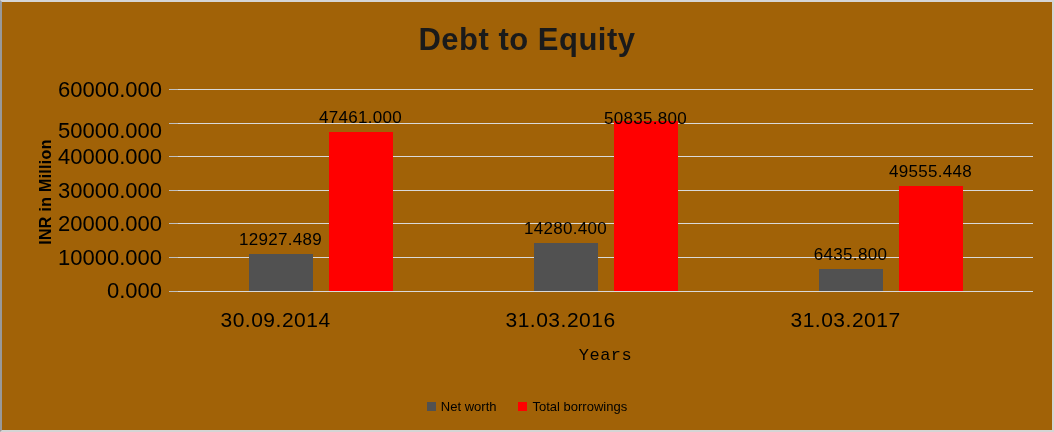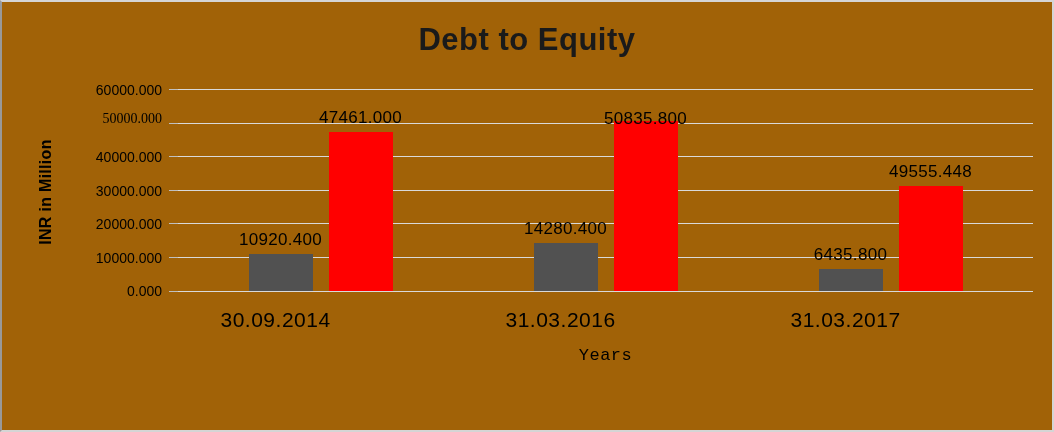--- a/index.html
+++ b/index.html
@@ -23,21 +23,21 @@
     position:absolute;left:176px;top:88px;width:855px;height:201px;
   }
   .gridline{
     position:absolute;left:0;width:100%;height:1px;
   }
   .y-tick-mark{
     position:absolute;width:9px;height:1px;
   }
   .y-tick-label{
     position:absolute;width:130px;text-align:right;
-    font-size:14px;color:#000;height:20px;line-height:20px;
+    font-size:22px;color:#000;height:20px;line-height:20px;
   }
   .y-axis-title{
     position:absolute;left:44px;top:190px;
     transform:translate(-50%,-50%) rotate(-90deg);
     font-size:16px;font-weight:bold;color:#000;white-space:nowrap;
     letter-spacing:0.3px;
   }
   .bar{position:absolute;bottom:0;}
   .bar-value-label{
     position:absolute;width:140px;text-align:center;
@@ -68,21 +68,21 @@
   <div class="y-axis-title">INR in Million</div>
   <div class="plot" id="plot">
       <div class="gridline" style="top: 201px; background: rgb(217, 217, 217);"></div>
       <div class="gridline" style="top: 166.5px; background: rgb(217, 217, 217);"></div>
       <div class="gridline" style="top: 133px; background: rgb(217, 217, 217);"></div>
       <div class="gridline" style="top: 99.5px; background: rgb(217, 217, 217);"></div>
       <div class="gridline" style="top: 66px; background: rgb(217, 217, 217);"></div>
       <div class="gridline" style="top: 32.5px; background: rgb(217, 217, 217);"></div>
       <div class="gridline" style="top: -1px; background: rgb(217, 217, 217);"></div>
       <div class="bar" style="left: 70.5px; width: 64px; height: 36.5833px; background: rgb(81, 81, 81);"></div>
-      <div class="bar-value-label" style="left: 32.5px; top: 140.417px;">10920.400</div>
+      <div class="bar-value-label" style="left: 32.5px; top: 140.417px;">12927.489</div>
       <div class="bar" style="left: 150.5px; width: 64px; height: 158.994px; background: rgb(255, 0, 0);"></div>
       <div class="bar-value-label" style="left: 112.5px; top: 18.0056px;">47461.000</div>
       <div class="bar" style="left: 355.5px; width: 64px; height: 47.8393px; background: rgb(81, 81, 81);"></div>
       <div class="bar-value-label" style="left: 317.5px; top: 129.161px;">14280.400</div>
       <div class="bar" style="left: 435.5px; width: 64px; height: 170.3px; background: rgb(255, 0, 0);"></div>
       <div class="bar-value-label" style="left: 397.5px; top: 6.70007px; margin-top: 12px;">50835.800</div>
       <div class="bar" style="left: 640.5px; width: 64px; height: 21.5599px; background: rgb(81, 81, 81);"></div>
       <div class="bar-value-label" style="left: 602.5px; top: 155.44px;">6435.800</div>
       <div class="bar" style="left: 720.5px; width: 64px; height: 105.234px; background: rgb(255, 0, 0);"></div>
       <div class="bar-value-label" style="left: 682.5px; top: 71.7661px;">49555.448</div>
@@ -92,21 +92,31 @@
       <div class="y-tick-label" style="left: 30px; top: 279px;">0.000</div>
       <div class="y-tick-mark" style="left: 167px; top: 254.5px; background: rgb(191, 191, 191);"></div>
       <div class="y-tick-label" style="left: 30px; top: 245.5px;">10000.000</div>
       <div class="y-tick-mark" style="left: 167px; top: 221px; background: rgb(191, 191, 191);"></div>
       <div class="y-tick-label" style="left: 30px; top: 212px;">20000.000</div>
       <div class="y-tick-mark" style="left: 167px; top: 187.5px; background: rgb(191, 191, 191);"></div>
       <div class="y-tick-label" style="left: 30px; top: 178.5px;">30000.000</div>
       <div class="y-tick-mark" style="left: 167px; top: 154px; background: rgb(191, 191, 191);"></div>
       <div class="y-tick-label" style="left: 30px; top: 145px;">40000.000</div>
       <div class="y-tick-mark" style="left: 167px; top: 120.5px; background: rgb(191, 191, 191);"></div>
-      <div class="y-tick-label" style="left: 30px; top: 107px; font-family: Liberation Serif, serif;">50000.000</div>
+      <div class="y-tick-label" style="left: 30px; top: 119px;">50000.000</div>
       <div class="y-tick-mark" style="left: 167px; top: 87px; background: rgb(191, 191, 191);"></div>
       <div class="y-tick-label" style="left: 30px; top: 78px;">60000.000</div>
       <div class="x-cat-label" style="left: 218.5px;">30.09.2014</div>
       <div class="x-cat-label" style="left: 503.5px;">31.03.2016</div>
       <div class="x-cat-label" style="left: 788.5px;">31.03.2017</div>
     </div>
   <div class="x-axis-title">Years</div>
+  <div class="legend" id="legend">
+      <div class="legend-item">
+        <span class="legend-marker" style="background: rgb(81, 81, 81);"></span>
+        <span class="legend-label">Net worth</span>
+      </div>
+      <div class="legend-item">
+        <span class="legend-marker" style="background: rgb(255, 0, 0);"></span>
+        <span class="legend-label">Total borrowings</span>
+      </div>
+    </div>
 </div>
 
 </body></html>

